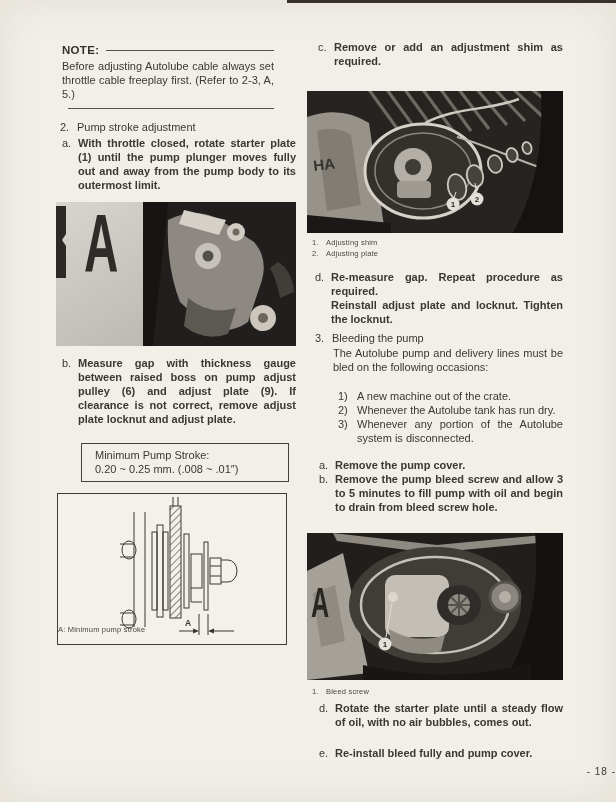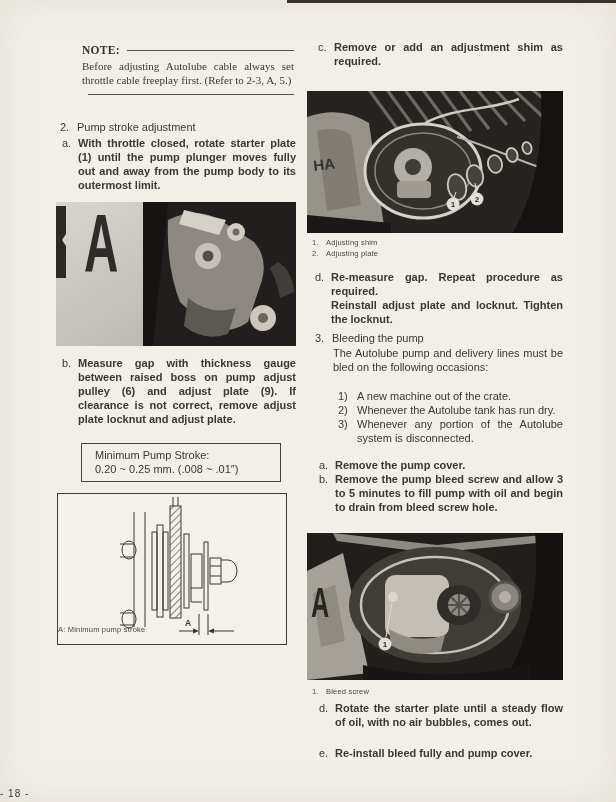--- a/index.html
+++ b/index.html
@@ -10,33 +10,33 @@
 
   .t{font-size:11px;line-height:14px;color:#3b3833;text-align:justify;margin:0;}
   .abs{position:absolute;}
   .item{display:flex;}
   .item .lbl{flex:none;width:16px;font-size:11px;line-height:14px;color:#3b3833;}
   .item .body{flex:1;font-weight:bold;}
   .sec-head{display:flex;font-size:11px;line-height:14px;color:#3b3833;}
   .sec-head .num{flex:none;width:17px;}
 
   
-  #note{left:82px;top:44px;width:212px;font-family:Liberation Serif, serif;}
+  #note{left:62px;top:44px;width:212px;}
   .note-head{display:flex;align-items:center;height:12px;margin-bottom:3px;}
   .note-label{font-weight:bold;font-size:11.5px;color:#343230;letter-spacing:.3px;}
   .note-rule{flex:1;margin-left:7px;border-top:1.6px solid #55514b;}
   .note-bottomrule{margin:7px 0 0 6px;border-top:1.6px solid #55514b;}
 
   #sec2{left:60px;top:120px;width:237px;}
   #item-a{left:62px;top:136px;width:234px;}
   #photo1{left:56px;top:202px;width:240px;height:144px;}
   #item-b{left:62px;top:356px;width:234px;}
 
   #specbox{left:81px;top:443px;width:181px;border:1.2px solid #45423c;
-           padding:4px 4px 5px 13px;background:transparent;}
+           padding:4px 12px 5px 13px;background:transparent;}
   #specbox p{font-size:11px;line-height:14px;color:#3b3833;margin:0;text-align:left;}
 
   #diagram{left:57px;top:493px;width:228px;height:150px;border:1.2px solid #3f3c37;
            background:#f4f1ea;}
   #diagram svg{display:block;width:100%;height:100%;}
   .smallcap{font-size:7.5px;line-height:11px;color:#4b4843;letter-spacing:.2px;}
   #diag-caption{left:58px;top:624px;}
 
   
   #item-c{left:318px;top:40px;width:245px;}
@@ -52,22 +52,22 @@
   #occasions{left:338px;top:389px;width:225px;}
   .occ-row{display:flex;}
   .occ-row .onum{flex:none;width:19px;font-size:11px;line-height:14px;color:#3b3833;}
   .occ-row .obody{flex:1;}
   #item-a2{left:319px;top:458px;width:244px;}
   #item-b2{left:319px;top:472px;width:244px;}
   #photo3{left:307px;top:533px;width:256px;height:147px;}
   #photo3-caption{left:312px;top:686px;}
   #item-d2{left:319px;top:701px;width:244px;}
   #item-e{left:319px;top:746px;width:244px;}
-  #pageno{left:0;top:766px;width:616px;text-align:left;font-size:10px;
-          letter-spacing:1px;color:#3b3833;margin-top:22px;}
+  #pageno{left:0;top:766px;width:616px;text-align:right;font-size:10px;
+          letter-spacing:1px;color:#3b3833;}
   figure{margin:0;}
   svg{display:block;}
 </style>
 </head>
 <body>
 
 <div class="page">
   <div class="topbar"></div>
 
   <section class="abs" id="note">

